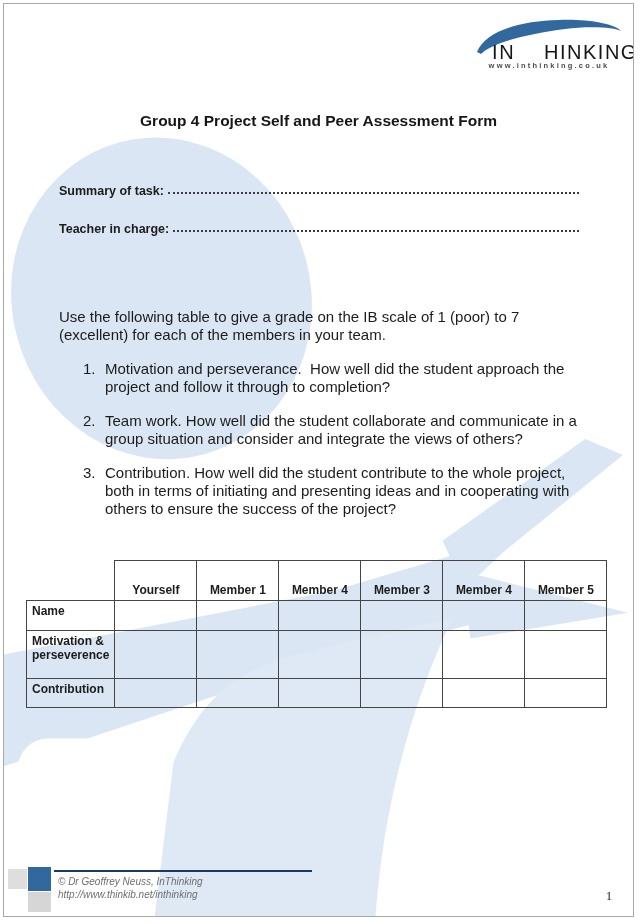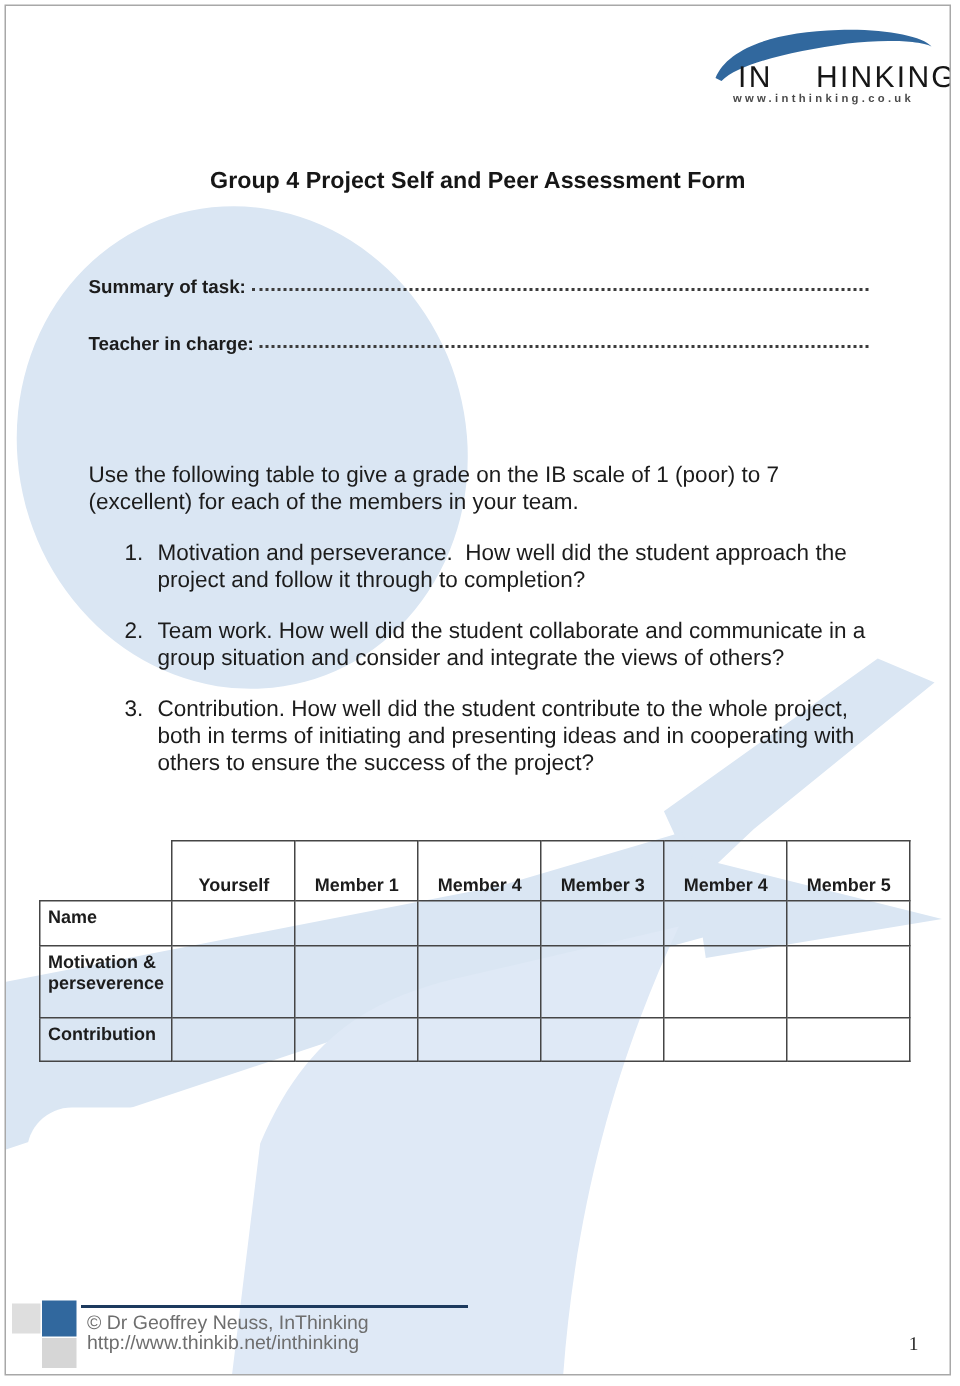--- a/index.html
+++ b/index.html
@@ -47,21 +47,21 @@
   .grade-table th.rowhead{text-align:left;margin-left:43px;}
   .col-label{width:81px;} .col-data{width:82px;}
   .r-head{height:32px;} .r-name{height:30px;} .r-mot{height:48px;} .r-team{height:29px;} .r-contr{height:29px;}
 
   
   .sq{position:absolute;}
   .sq-gray1{left:4px;top:865px;width:19px;height:20px;background:#dedede;}
   .sq-blue{left:24px;top:863px;width:23px;height:24px;background:#31689e;}
   .sq-gray2{left:24px;top:888px;width:23px;height:20px;background:#d6d6d6;}
   .footer-line{position:absolute;left:50px;top:866px;width:258px;height:2px;background:#1d3a5e;}
-  .footer-text{position:absolute;left:54px;top:871px;font-size:13px;
+  .footer-text{position:absolute;left:54px;top:871px;font-style:italic;font-size:10px;
                color:#6e6e6e;line-height:13px;}
   .page-number{position:absolute;left:595px;top:884px;width:20px;text-align:center;
                font-family:"Liberation Serif",serif;font-size:13px;color:#2a2a2a;}
 </style>
 </head>
 <body>
 
 <div class="stage">
   <div class="page">
 

